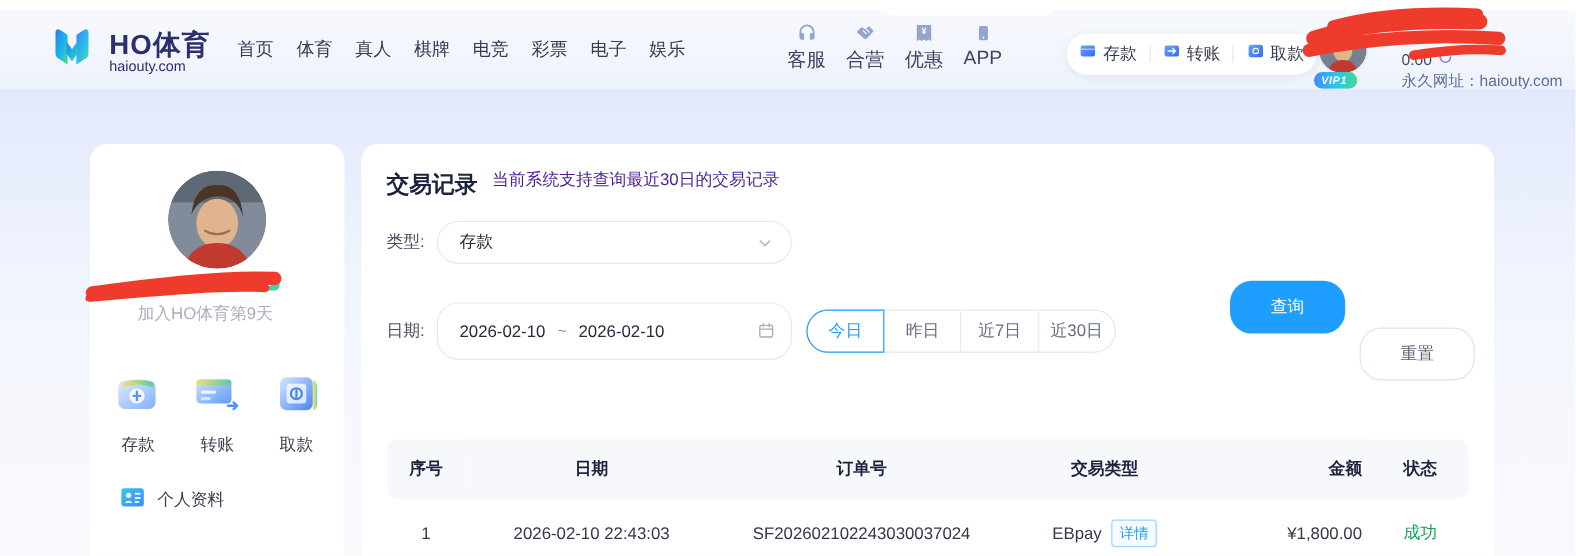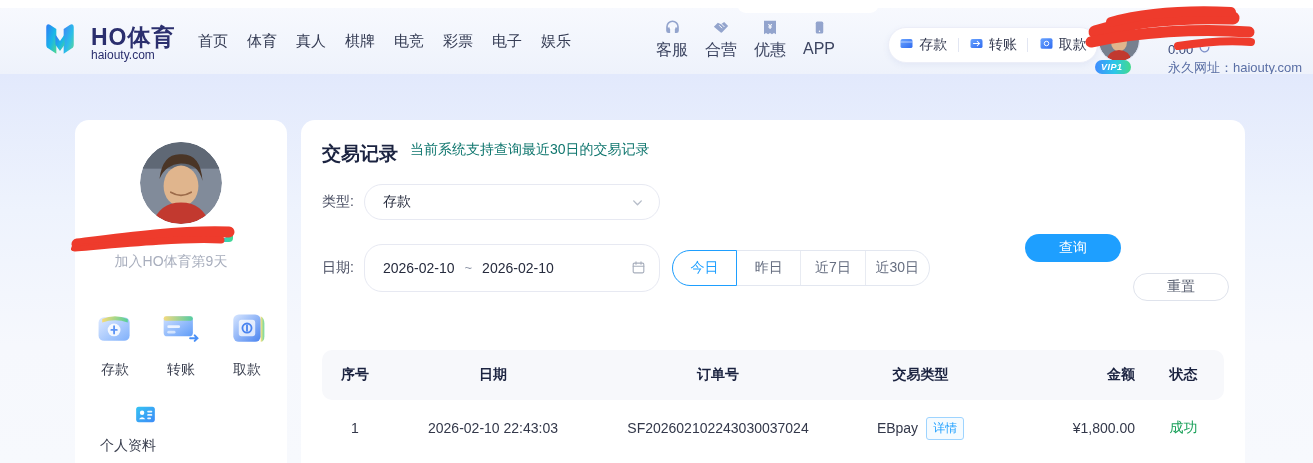--- a/index.html
+++ b/index.html
@@ -62,27 +62,27 @@
   .side-card{left:75px;width:212px;height:360px;}
   .avatar-lg{
     position:absolute;left:65px;top:22px;width:82px;height:82px;border-radius:50%;overflow:hidden;
   }
   .uname-row{position:absolute;left:0;top:104px;width:212px;height:26px;}
   .vip-side{position:absolute;left:125px;top:5px;padding:1px 6px 2px 5px;border-radius:4px;font-size:9px;}
   .join-text{position:absolute;left:0;top:133px;width:192px;text-align:center;font-size:14px;color:#a8aebd;}
   .side-actions{position:absolute;left:10px;top:188px;width:192px;display:flex;justify-content:space-between;}
   .side-action{width:60px;display:flex;flex-direction:column;align-items:center;cursor:pointer;}
   .side-action .lb{font-size:14px;color:#3a3f4f;margin-top:7px;}
-  .profile-row{position:absolute;left:25px;top:286px;display:flex;align-items:flex-end;gap:10px;cursor:pointer;flex-direction:column;}
+  .profile-row{position:absolute;left:25px;top:286px;display:flex;align-items:center;gap:10px;cursor:pointer;}
   .profile-row .lb{font-size:14px;color:#3a3f4f;}
   
   .main-card{left:301px;width:944px;height:360px;padding:0;}
   .title-row{display:flex;align-items:flex-start;gap:12px;padding:21px 21px 0 21px;}
   .page-title{font-size:19px;font-weight:700;color:#1b2340;}
-  .page-subtitle{font-size:14px;color:#0f766e;}
+  .page-subtitle{font-size:14px;color:#4c1d95;}
   .filter-row{display:flex;align-items:center;padding:0 16px 0 21px;}
   .type-row{margin-top:17px;}
   .date-row{margin-top:14px;}
   .f-label{font-size:14px;color:#4a4f63;margin-right:10px;white-space:nowrap;}
   .select-box{
     width:296px;height:36px;border:1px solid #e7e9f2;border-radius:18px;background:#fff;
     display:flex;align-items:center;cursor:pointer;box-sizing:border-box;
   }
   .select-box .val{font-size:14px;color:#262b3d;margin-left:18px;flex:1;}
   .select-box .chev{margin-right:15px;display:flex;}
@@ -101,21 +101,21 @@
   .range-btn{
     flex:1;display:flex;align-items:center;justify-content:center;
     font-size:14px;color:#666e80;cursor:pointer;border-right:1px solid #e8ebf2;box-sizing:border-box;
   }
   .range-btn:last-child{border-right:none;}
   .range-btn.active{
     margin:-1px 0 -1px -1px;border:1px solid #1e9fff;border-radius:18px 0 0 18px;
     color:#1e9fff;background:#fff;
   }
   .btns{margin-left:auto;display:flex;gap:12px;}
-  .btn{height:28px;width:96px;border-radius:18px;display:flex;align-items:center;justify-content:center;
+  .btn{height:44px;width:96px;border-radius:18px;display:flex;align-items:center;justify-content:center;
        font-size:14px;cursor:pointer;box-sizing:border-box;}
   .btn-primary{background:#1e9fff;color:#fff;}
   .btn-plain{background:#fff;border:1px solid #dfe3ec;color:#5a6172;margin-top:39px;}
   
   .tbl{width:902px;margin:49px auto 0 auto;border-collapse:collapse;table-layout:fixed;}
   .tbl thead tr{background:#f7f8fb;height:50px;font-family:Liberation Mono, monospace;}
   .tbl thead th{font-size:14px;font-weight:700;color:#1b2340;text-align:center;padding:0;}
   .tbl thead th:first-child{border-radius:10px 0 0 10px;}
   .tbl thead th:last-child{border-radius:0 10px 10px 0;}
   .tbl tbody td{height:56px;font-size:14px;color:#33384a;text-align:center;padding:0;}

